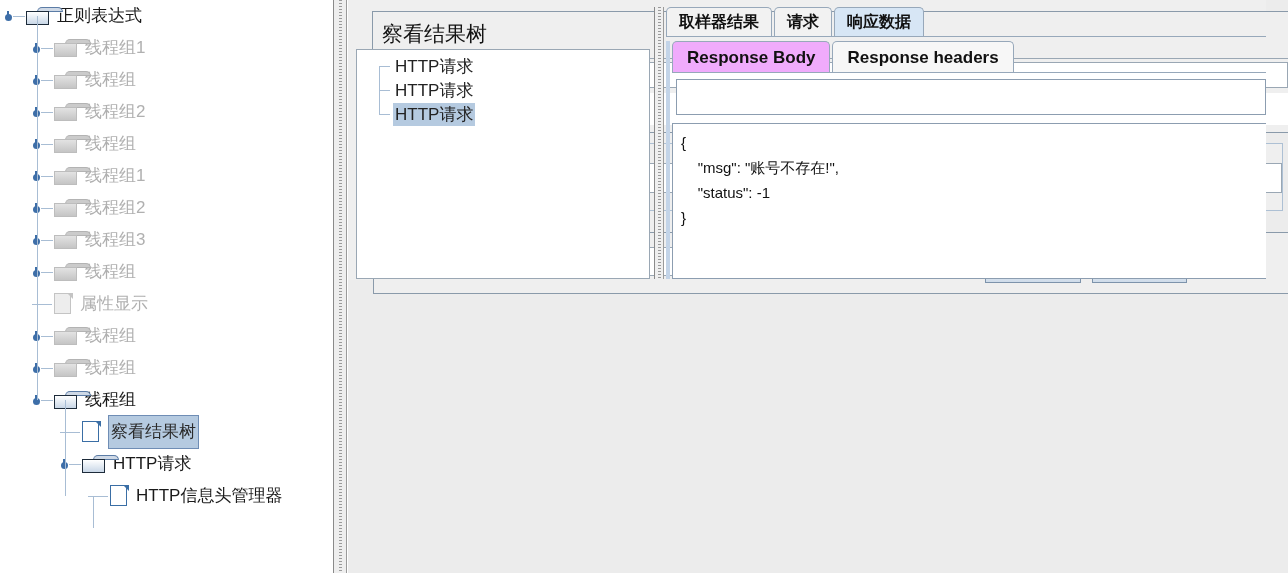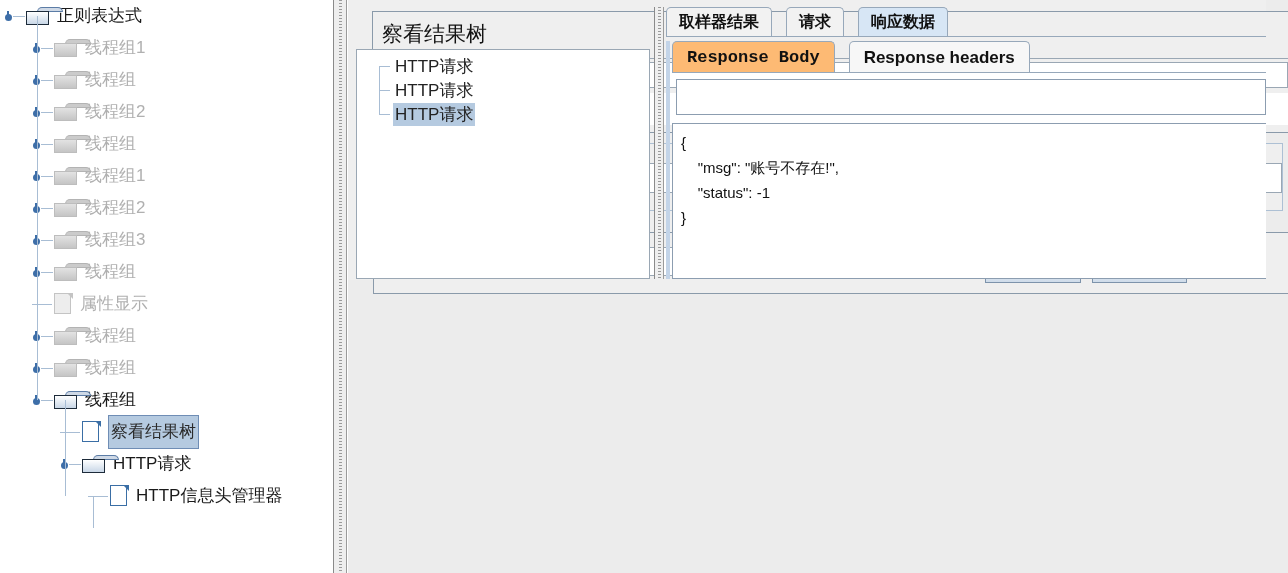--- a/index.html
+++ b/index.html
@@ -175,36 +175,36 @@
     position:absolute;left:306px;top:7px;width:10px;height:272px;background:#efefef;
     border-left:1px solid #8a8a8a;border-right:1px solid #9a9a9a;box-sizing:border-box;
   }
   #vsplit .dots{
     position:absolute;left:3px;top:0;width:3px;height:272px;
     background-image:repeating-linear-gradient(#9a9a9a 0 1px,transparent 1px 3px);
   }
 
   
   #tabsregion{position:absolute;left:318px;top:7px;width:600px;height:272px;}
-  .tabstrip{position:absolute;left:0;display:flex;align-items:flex-end;gap:12px;}
+  .tabstrip{position:absolute;left:0;display:flex;align-items:flex-end;}
   .tab{
     height:30px;padding:0 12px;display:flex;align-items:center;
     font-size:16px;font-weight:bold;color:#111;
     background:#f2f2f2;border:1px solid #97a8ba;border-bottom:none;
     border-radius:5px 5px 0 0;box-sizing:border-box;margin-right:2px;
   }
   .tab.active{background:#d7e6f5;}
   .tabline{position:absolute;height:1px;background:#97a8ba;}
   .tab2{
     height:32px;padding:0 14px;display:flex;align-items:center;
     font-size:17px;font-weight:bold;color:#111;
     background:#f7f7f7;border:1px solid #97a8ba;border-bottom:none;
     border-radius:5px 5px 0 0;box-sizing:border-box;margin-right:2px;
   }
-  .tab2.active{background:#fdba74;font-family:Liberation Mono, monospace;}
+  .tab2.active{background:#f0abfc;}
 
   #respsearch{
     position:absolute;left:10px;top:72px;width:590px;height:36px;
     background:#fff;border:1px solid #8c9db0;box-sizing:border-box;
   }
   #respbody{
     position:absolute;left:6px;top:116px;width:594px;height:156px;
     background:#fff;border:1px solid #8c9db0;border-right:none;box-sizing:border-box;
     padding:6px 0 0 8px;overflow:hidden;
   }

